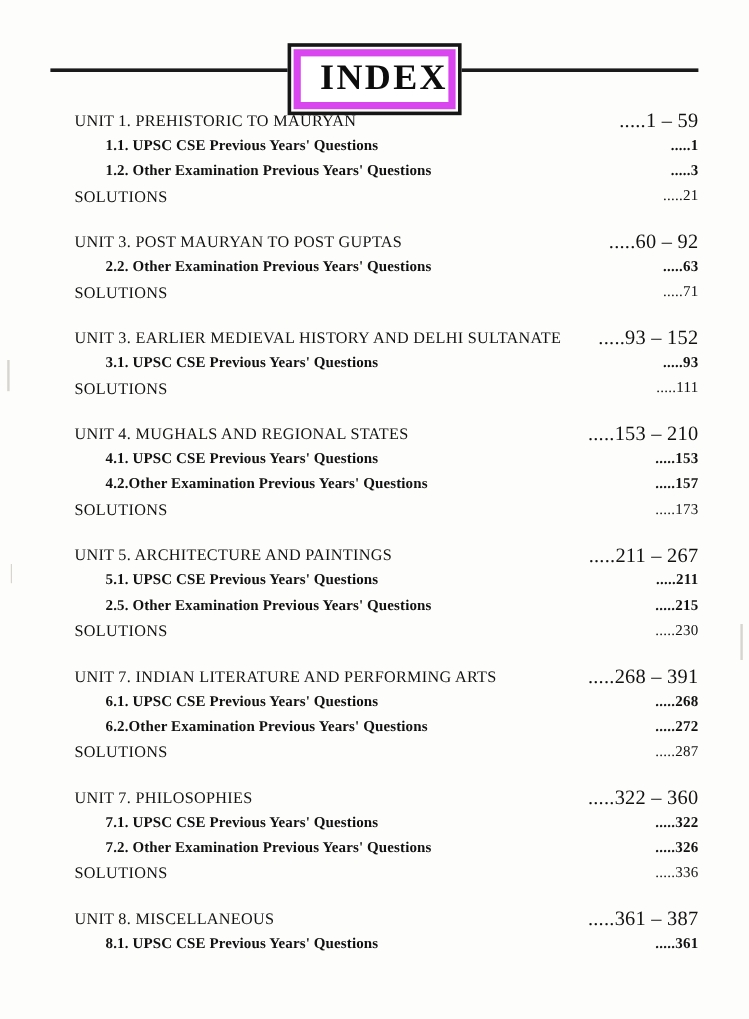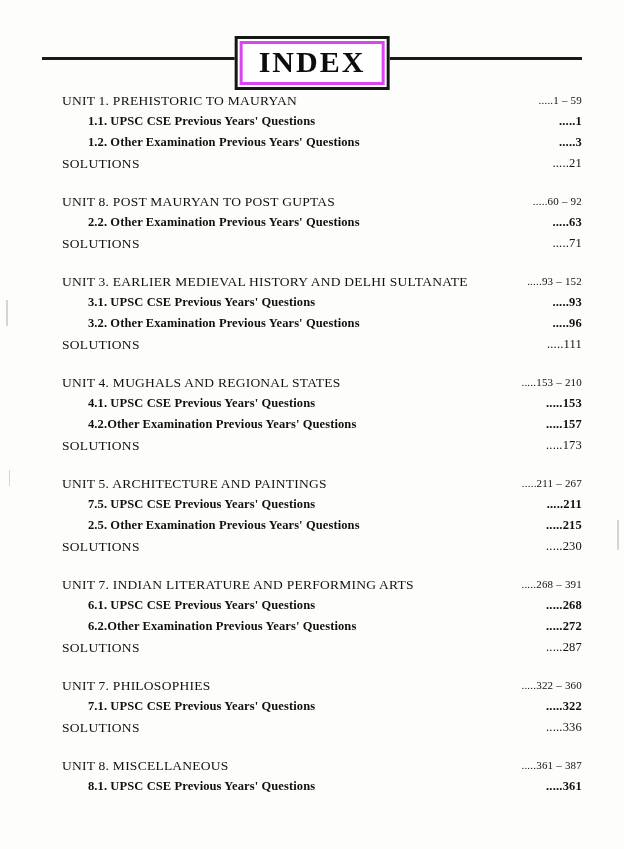--- a/index.html
+++ b/index.html
@@ -41,22 +41,22 @@
   .title-box {
     position: absolute;
     left: 50%;
     top: 0;
     transform: translateX(-50%);
     border: 3px solid #161616;
     padding: 2px;
     background: #ffffff;
   }
   .title-inner {
-    border: 3px solid #d946ef;
-    padding: 1px 16px 3px 16px;
+    border: 6px solid #d946ef;
+    padding: 1px 0 3px 16px;
   }
   .title-text {
     font-family: "Liberation Serif", serif;
     font-size: 30px;
     letter-spacing: 2px;
     font-weight: 700;
     line-height: 34px;
     color: #0d0d0d;
   }
 
@@ -84,21 +84,21 @@
     text-align: right;
     font-size: 12.5px;
     letter-spacing: 0.2px;
   }
   .row.unit .label {
     font-size: 13.5px;
     letter-spacing: 0.25px;
     font-weight: 400;
   }
   .row.unit .page-no {
-    font-size: 11px;
+    font-size: 17px;
   }
   .row.sub {
     padding-left: 26px;
     font-weight: bold;
   }
   .row.sub .label {
     font-size: 12.5px;
     letter-spacing: 0.1px;
   }
   .row.solutions .label {
@@ -151,21 +151,21 @@
           <span class="page-no">.....3</span>
         </div>
         <div class="row solutions">
           <span class="label">SOLUTIONS</span>
           <span class="dots"></span>
           <span class="page-no">.....21</span>
         </div>
       </div>
       <div class="unit-block">
         <div class="row unit">
-          <span class="label">UNIT 8. POST MAURYAN TO POST GUPTAS</span>
+          <span class="label">UNIT 3. POST MAURYAN TO POST GUPTAS</span>
           <span class="dots"></span>
           <span class="page-no">.....60 – 92</span>
         </div>
         <div class="row sub">
           <span class="label">2.2. Other Examination Previous Years' Questions</span>
           <span class="dots"></span>
           <span class="page-no">.....63</span>
         </div>
         <div class="row solutions">
           <span class="label">SOLUTIONS</span>
@@ -177,25 +177,20 @@
         <div class="row unit">
           <span class="label">UNIT 3. EARLIER MEDIEVAL HISTORY AND DELHI SULTANATE</span>
           <span class="dots"></span>
           <span class="page-no">.....93 – 152</span>
         </div>
         <div class="row sub">
           <span class="label">3.1.  UPSC CSE Previous Years' Questions</span>
           <span class="dots"></span>
           <span class="page-no">.....93</span>
         </div>
-        <div class="row sub">
-          <span class="label">3.2. Other Examination Previous Years' Questions</span>
-          <span class="dots"></span>
-          <span class="page-no">.....96</span>
-        </div>
         <div class="row solutions">
           <span class="label">SOLUTIONS</span>
           <span class="dots"></span>
           <span class="page-no">.....111</span>
         </div>
       </div>
       <div class="unit-block">
         <div class="row unit">
           <span class="label">UNIT 4. MUGHALS AND REGIONAL STATES</span>
           <span class="dots"></span>
@@ -217,21 +212,21 @@
           <span class="page-no">.....173</span>
         </div>
       </div>
       <div class="unit-block">
         <div class="row unit">
           <span class="label">UNIT 5. ARCHITECTURE AND PAINTINGS</span>
           <span class="dots"></span>
           <span class="page-no">.....211 – 267</span>
         </div>
         <div class="row sub">
-          <span class="label">7.5.  UPSC CSE Previous Years' Questions</span>
+          <span class="label">5.1.  UPSC CSE Previous Years' Questions</span>
           <span class="dots"></span>
           <span class="page-no">.....211</span>
         </div>
         <div class="row sub">
           <span class="label">2.5. Other Examination Previous Years' Questions</span>
           <span class="dots"></span>
           <span class="page-no">.....215</span>
         </div>
         <div class="row solutions">
           <span class="label">SOLUTIONS</span>
@@ -264,20 +259,25 @@
       <div class="unit-block">
         <div class="row unit">
           <span class="label">UNIT 7. PHILOSOPHIES</span>
           <span class="dots"></span>
           <span class="page-no">.....322 – 360</span>
         </div>
         <div class="row sub">
           <span class="label">7.1.  UPSC CSE Previous Years' Questions</span>
           <span class="dots"></span>
           <span class="page-no">.....322</span>
+        </div>
+        <div class="row sub">
+          <span class="label">7.2. Other Examination Previous Years' Questions</span>
+          <span class="dots"></span>
+          <span class="page-no">.....326</span>
         </div>
         <div class="row solutions">
           <span class="label">SOLUTIONS</span>
           <span class="dots"></span>
           <span class="page-no">.....336</span>
         </div>
       </div>
       <div class="unit-block">
         <div class="row unit">
           <span class="label">UNIT 8. MISCELLANEOUS</span>

